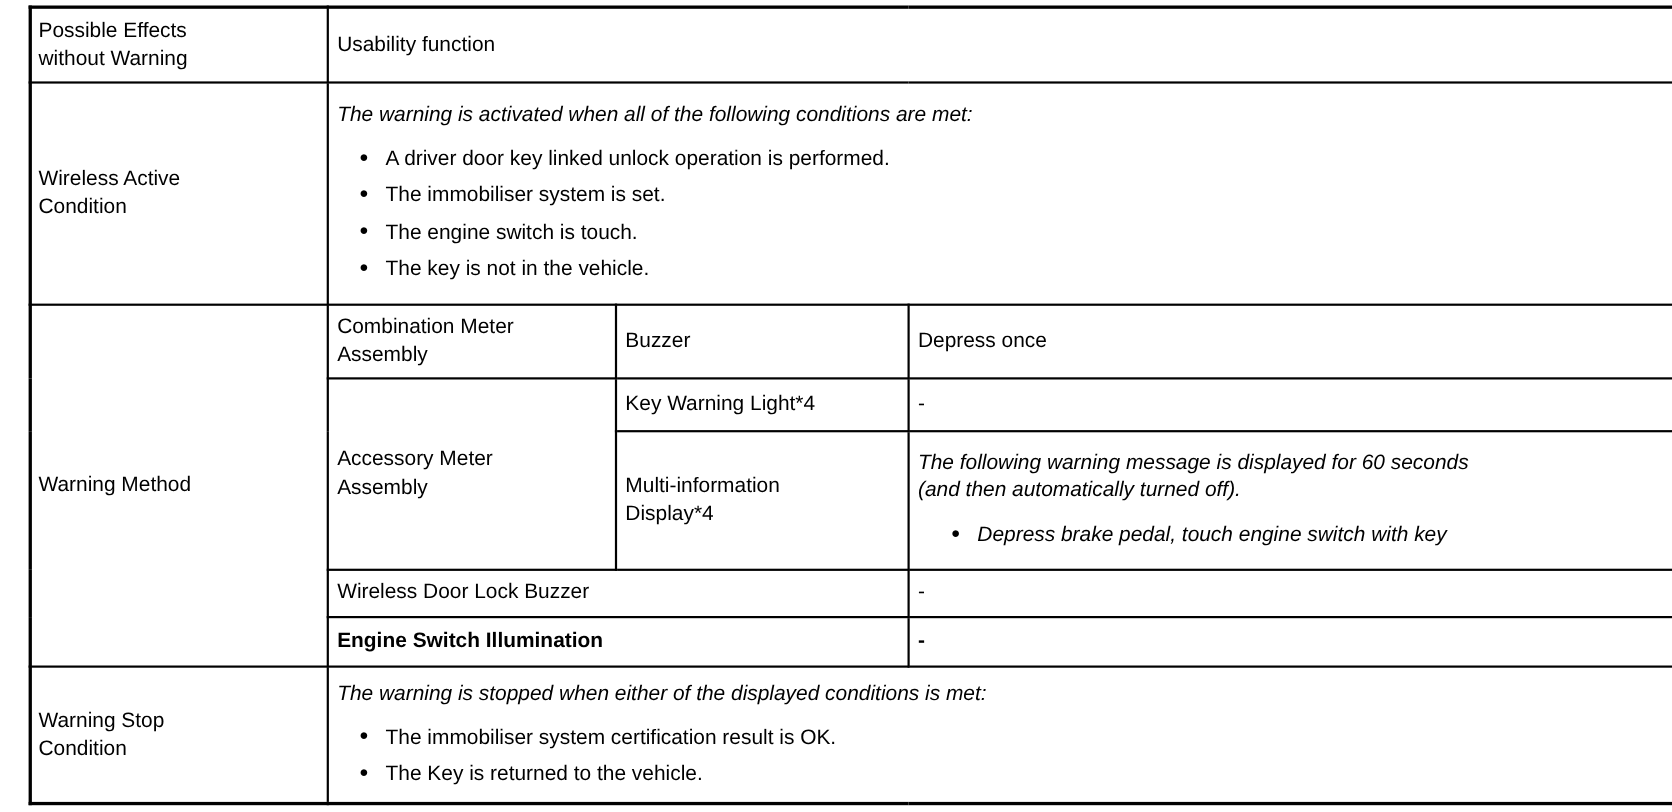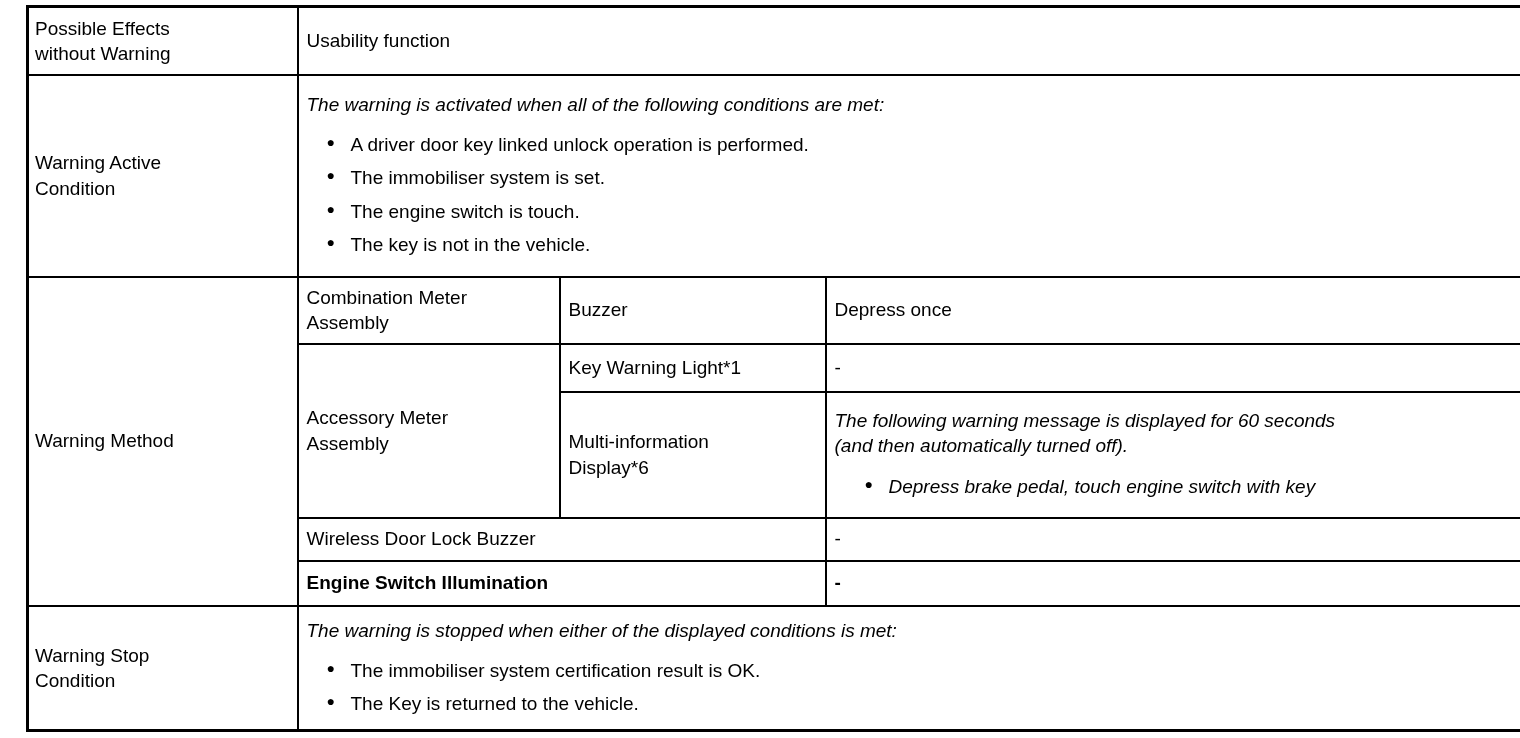--- a/index.html
+++ b/index.html
@@ -90,21 +90,21 @@
     </colgroup>
     <tbody>
 
       <tr class="r1">
         <td class="label-cell" data-bind="rows.possible_effects.label">Possible Effects
 without Warning</td>
         <td colspan="3" data-bind="rows.possible_effects.value">Usability function</td>
       </tr>
 
       <tr class="r2">
-        <td class="label-cell" data-bind="rows.warning_active.label">Warning Active
+        <td class="label-cell" data-bind="rows.warning_active.label">Wireless Active
 Condition</td>
         <td colspan="3" class="content-cell">
           <p class="intro" data-bind="rows.warning_active.intro">The warning is activated when all of the following conditions are met:</p>
           <ul class="bullets">
             <li data-bind="rows.warning_active.bullets.0">A driver door key linked unlock operation is performed.</li>
             <li data-bind="rows.warning_active.bullets.1">The immobiliser system is set.</li>
             <li data-bind="rows.warning_active.bullets.2">The engine switch is touch.</li>
             <li data-bind="rows.warning_active.bullets.3">The key is not in the vehicle.</li>
           </ul>
         </td>
@@ -114,27 +114,27 @@
         <td class="label-cell" rowspan="5" data-bind="rows.warning_method.label">Warning Method</td>
         <td data-bind="rows.warning_method.combination_meter.component">Combination Meter
 Assembly</td>
         <td data-bind="rows.warning_method.combination_meter.sub">Buzzer</td>
         <td data-bind="rows.warning_method.combination_meter.behavior">Depress once</td>
       </tr>
 
       <tr class="r4">
         <td rowspan="2" data-bind="rows.warning_method.accessory_meter.component">Accessory Meter
 Assembly</td>
-        <td data-bind="rows.warning_method.accessory_meter.key_warning_light.sub">Key Warning Light*1</td>
+        <td data-bind="rows.warning_method.accessory_meter.key_warning_light.sub">Key Warning Light*4</td>
         <td data-bind="rows.warning_method.accessory_meter.key_warning_light.behavior">-</td>
       </tr>
 
       <tr class="r5">
         <td data-bind="rows.warning_method.accessory_meter.multi_information_display.sub">Multi-information
-Display*6</td>
+Display*4</td>
         <td class="content-cell">
           <p class="intro" data-bind="rows.warning_method.accessory_meter.multi_information_display.behavior_intro">The following warning message is displayed for 60 seconds
 (and then automatically turned off).</p>
           <ul class="bullets indent-more">
             <li data-bind="rows.warning_method.accessory_meter.multi_information_display.bullets.0">Depress brake pedal, touch engine switch with key</li>
           </ul>
         </td>
       </tr>
 
       <tr class="r6">

